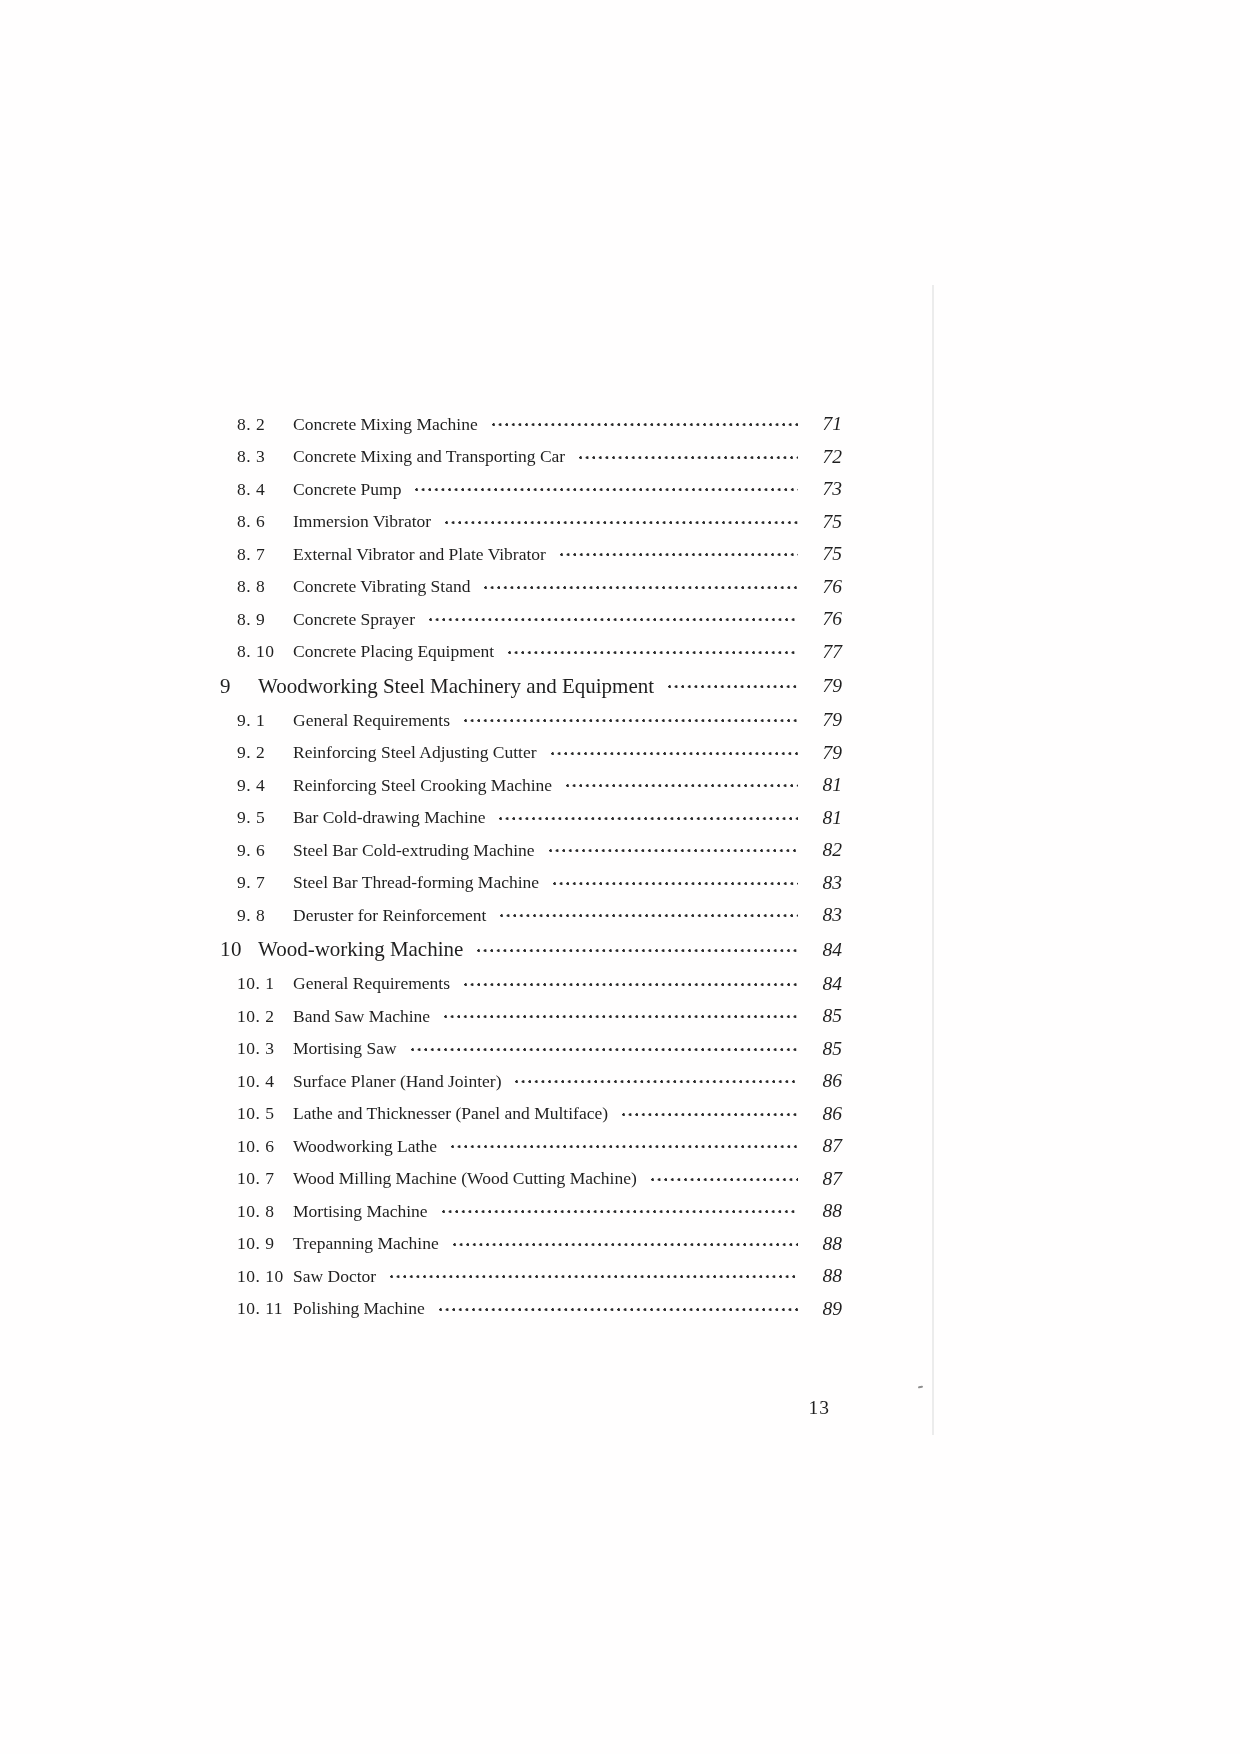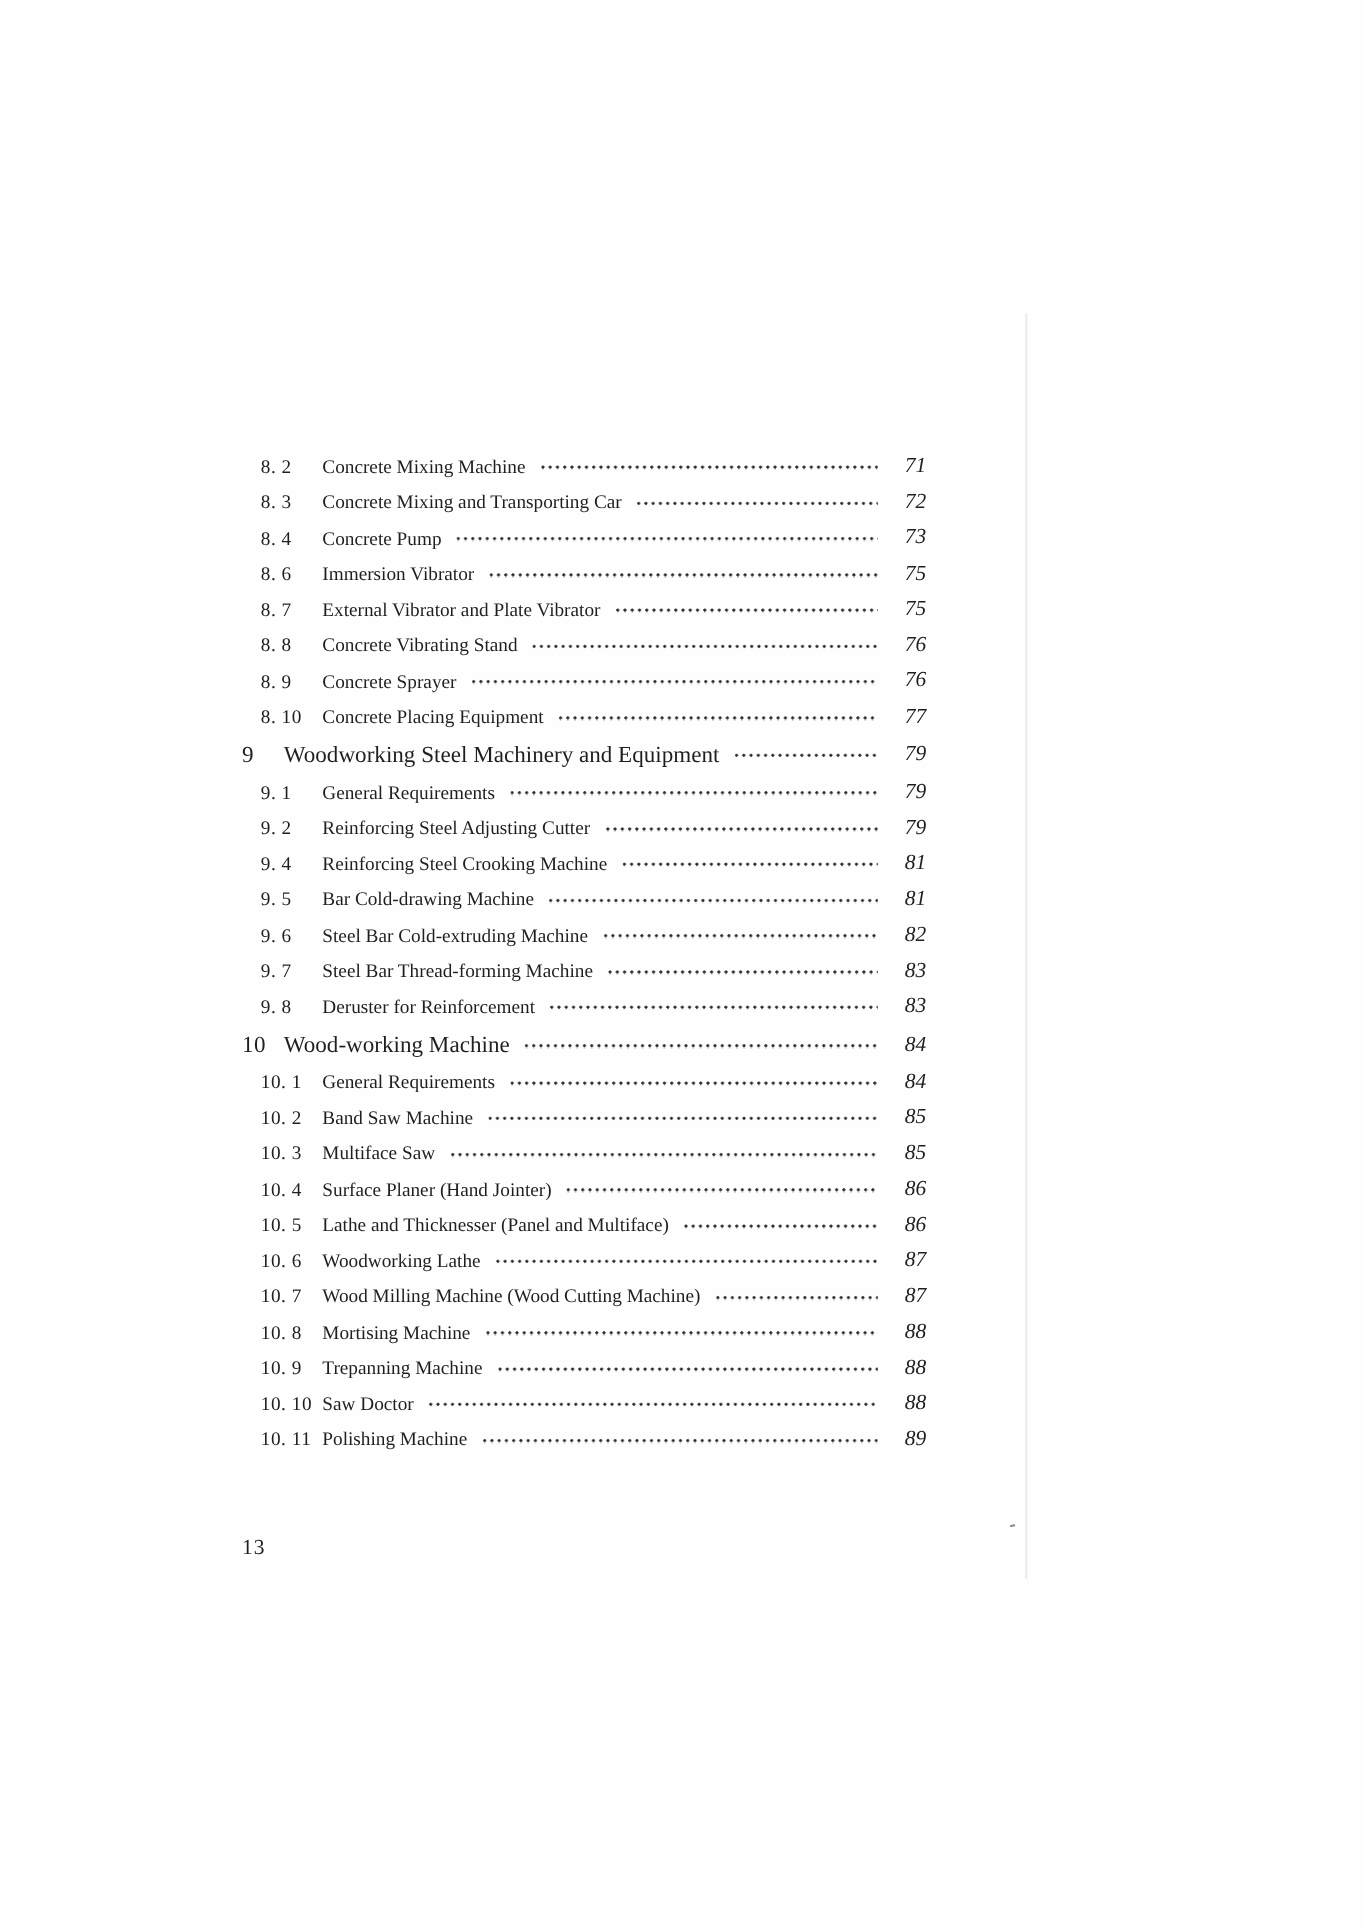--- a/index.html
+++ b/index.html
@@ -20,21 +20,21 @@
   .title{flex:none;margin-right:2px;}
   .leader{
     flex:1;height:4px;margin:2px 14px 0 12px;align-self:center;
     background-image:radial-gradient(circle at 1.6px 1.6px,#2a2a2a 1.15px,rgba(0,0,0,0) 1.6px);
     background-size:6.6px 4px;background-repeat:repeat-x;background-position:left center;
     min-width:14px;
   }
   .pagenum{flex:none;min-width:30px;text-align:right;font-size:19.5px;font-style:italic;}
   .footer-num{
     position:absolute;left:220px;top:1397px;width:610px;
-    font-size:19.5px;letter-spacing:1px;
+    text-align:right;font-size:19.5px;letter-spacing:1px;
   }
   .scan-line{position:absolute;left:932px;top:285px;width:2px;height:1150px;background:#ececec;}
   .speck{position:absolute;left:918px;top:1386px;width:5px;height:2px;background:#8f8f8f;transform:rotate(-10deg);border-radius:1px;}
 </style>
 </head>
 <body>
 
 <div class="page">
 
   <div class="toc">
@@ -168,21 +168,21 @@
 
   <div class="row sub">
     <span class="num">10. 2</span>
     <span class="title">Band Saw Machine</span>
     <span class="leader"></span>
     <span class="pagenum">85</span>
   </div>
 
   <div class="row sub">
     <span class="num">10. 3</span>
-    <span class="title">Multiface Saw</span>
+    <span class="title">Mortising Saw</span>
     <span class="leader"></span>
     <span class="pagenum">85</span>
   </div>
 
   <div class="row sub">
     <span class="num">10. 4</span>
     <span class="title">Surface Planer (Hand Jointer)</span>
     <span class="leader"></span>
     <span class="pagenum">86</span>
   </div>

